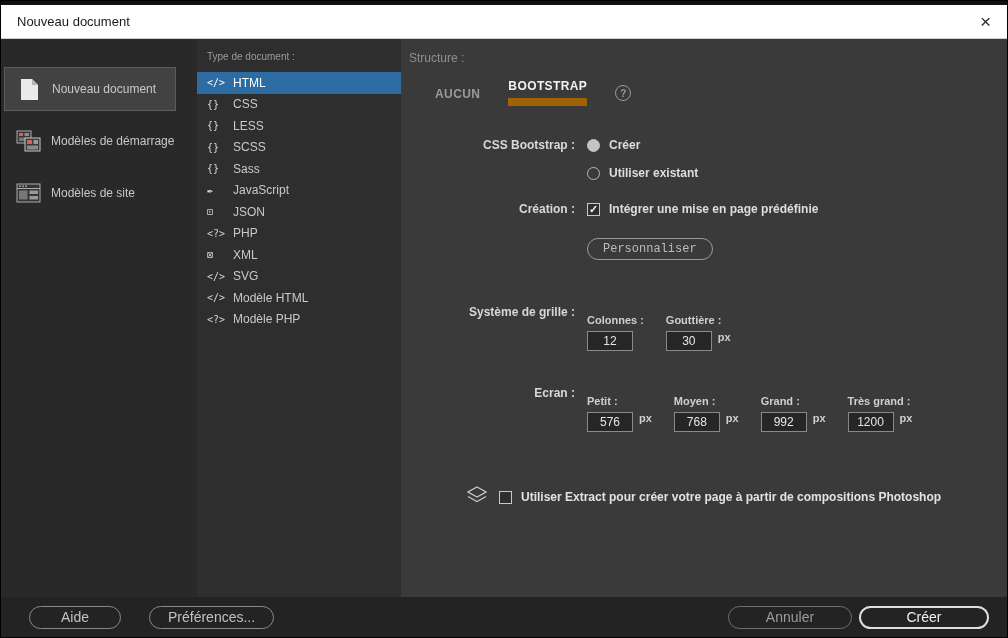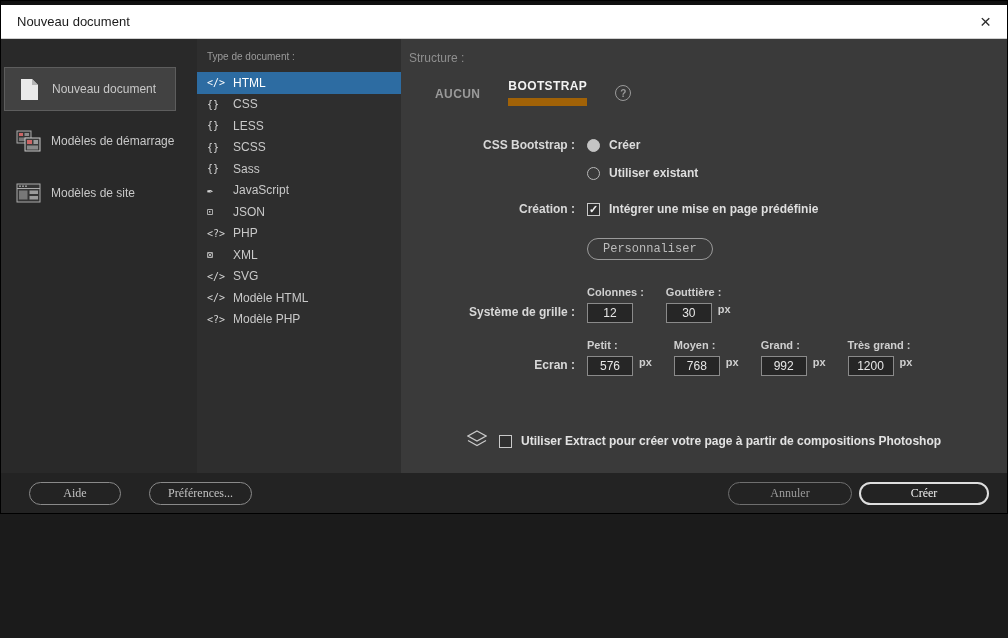--- a/index.html
+++ b/index.html
@@ -1,18 +1,18 @@
 <!DOCTYPE html>
 <html><head>
 <meta charset="utf-8">
 <style>
   * { margin:0; padding:0; box-sizing:border-box; }
   html,body { width:1008px; height:638px; }
   body { font-family:"Liberation Sans", sans-serif; background:#1b1b1b; overflow:hidden; }
-  .window { width:1008px; height:514px; display:flex; flex-direction:column; border:1px solid #000; }
+  .window { width:1008px; height:638px; display:flex; flex-direction:column; border:1px solid #000; }
 
   .top-strip { height:4px; background:#101010; }
   .titlebar { height:34px; background:#ffffff; display:flex; align-items:center; justify-content:space-between; padding:0 16px; border-bottom:1px solid #d0d0d0; }
   .titlebar .title { font-size:13px; color:#1a1a1a; }
   .close-btn { font-size:19px; color:#2e2e2e; line-height:1; cursor:pointer; }
 
   .body { flex:1; display:flex; min-height:0; }
 
   
   .sidebar { width:196px; background:#292929; padding-top:28px; flex-shrink:0; }
@@ -51,33 +51,33 @@
   .side-icons { display:flex; flex-direction:column; gap:8px; padding-top:4px; }
   .icon-btn { cursor:pointer; line-height:0; }
 
   .check-row { display:flex; align-items:center; gap:9px; font-size:12px; font-weight:bold; color:#dedede; cursor:pointer; }
   .checkbox { width:13px; height:13px; border:1px solid #c9c9c9; background:#2f2f2f; display:flex; align-items:center; justify-content:center; font-size:11px; color:#efefef; flex-shrink:0; }
 
   .pill-btn { border:1px solid #9a9a9a; border-radius:12px; height:22px; padding:0 15px; color:#bdbdbd; font-size:12px; background:transparent; cursor:pointer; font-family:Liberation Mono, monospace; }
 
   .field-groups { display:flex; }
   .field-group { display:flex; flex-direction:column; margin-right:22px; }
-  .sublabel { font-size:11px; font-weight:bold; color:#cfcfcf; margin-bottom:5px; }
+  .sublabel { font-size:11px; font-weight:bold; color:#cfcfcf; margin-bottom:5px;margin-top:28px; }
   .input-row { display:flex; align-items:flex-start; gap:6px; }
   .num-input { width:46px; height:20px; background:#262626; border:1px solid #8a8a8a; color:#e6e6e6; font-size:12px; text-align:center; font-family:"Liberation Sans", sans-serif; }
   .unit { font-size:11px; font-weight:bold; color:#cfcfcf; }
 
   .extract-row { display:flex; align-items:center; gap:12px; margin:54px 0 0 58px; }
   .extract-row .label { font-size:12px; font-weight:bold; color:#e2e2e2; }
 
   
   .footer { height:40px; background:#232323; display:flex; align-items:center; justify-content:space-between; padding:0 18px 0 28px; flex-shrink:0; }
   .footer-left { display:flex; gap:28px; }
   .footer-right { display:flex; gap:7px; }
-  .fbtn { height:23px; border-radius:12px; background:transparent; font-size:12px; cursor:pointer; font-family:Liberation Serif, serif;text-align:center; }
+  .fbtn { height:23px; border-radius:12px; background:transparent; font-size:14px; cursor:pointer; font-family:Liberation Sans, sans-serif;text-align:center; }
   .fbtn.normal { border:1px solid #8a8a8a; color:#c2c2c2; min-width:92px; padding:0 18px; }
   .fbtn.dim { border:1px solid #6f6f6f; color:#9c9c9c; min-width:124px; }
   .fbtn.primary { border:2px solid #dedede; color:#f0f0f0; min-width:130px; }
 </style>
 </head>
 <body>
 
 <div class="window">
   <div class="top-strip"></div>
 

